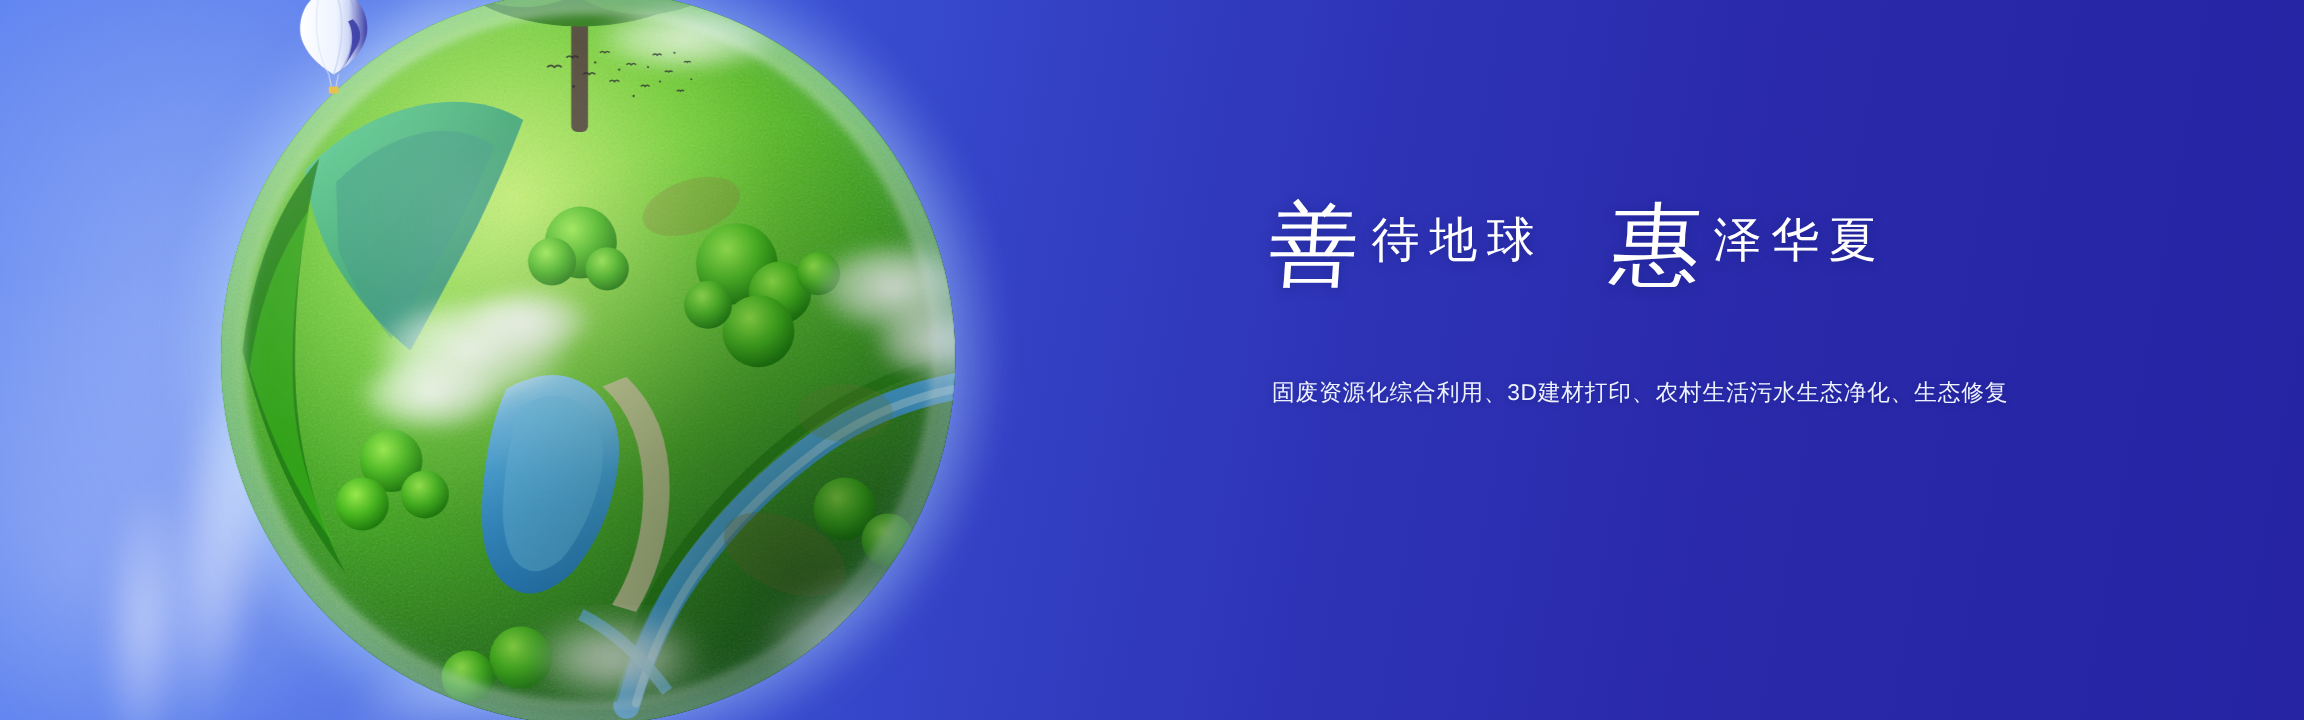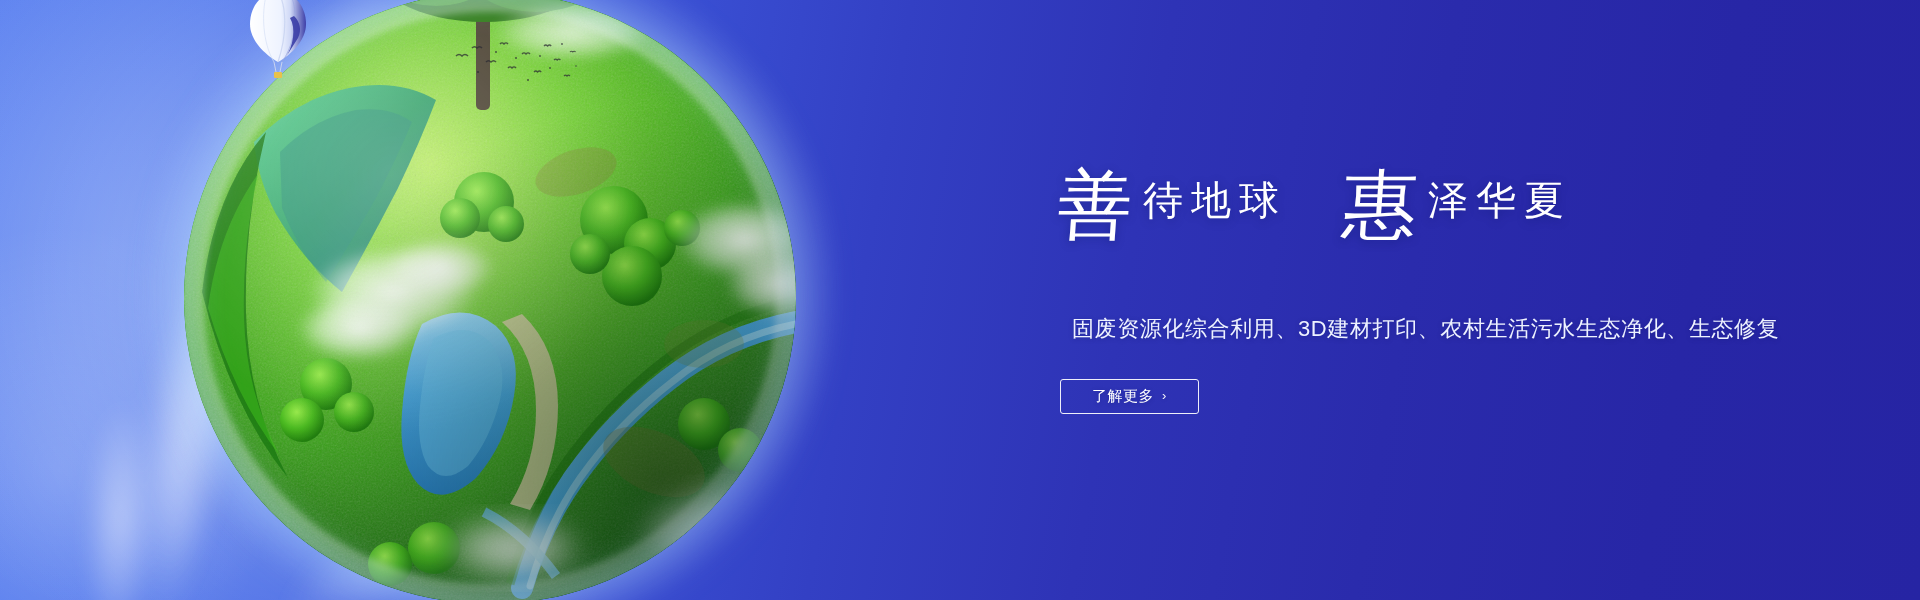--- a/index.html
+++ b/index.html
@@ -90,23 +90,22 @@
     letter-spacing:8px;margin-left:10px;
   }
   .hl-gap{display:inline-block;width:56px;}
   .tagline{
     position:absolute;left:2px;top:264px;white-space:nowrap;
     color:#ffffff;font-size:25px;letter-spacing:7.5px;font-weight:400;
     text-shadow:0 1px 6px rgba(10,20,90,.30);
   }
   .desc{
     position:absolute;left:2px;top:314px;white-space:nowrap;
-    color:#eef2ff;font-size:22px;letter-spacing:.6px;font-weight:400;
+    color:#eef2ff;font-size:19px;letter-spacing:.6px;font-weight:400;
     text-shadow:0 1px 5px rgba(10,20,90,.30);
-    margin-left:12px;
   }
   .cta{
     position:absolute;left:2px;top:379px;
     width:137px;height:33px;
     border:1px solid rgba(255,255,255,.92);
     border-radius:3px;background:transparent;
     color:#fff;font-size:15px;letter-spacing:.5px;
     display:flex;align-items:center;justify-content:center;gap:8px;
     cursor:pointer;text-shadow:0 1px 4px rgba(10,20,90,.30);
     font-family:"Liberation Sans","DejaVu Sans",sans-serif;
@@ -322,19 +321,15 @@
 
   <div class="content">
 
     <h1 class="headline">
       <span class="hl-big">善</span><span class="hl-sub">待地球</span><span class="hl-gap"></span><span class="hl-big">惠</span><span class="hl-sub">泽华夏</span>
     </h1>
 
 
     <div class="desc">固废资源化综合利用、3D建材打印、农村生活污水生态净化、生态修复</div>
 
-    <div class="cta">
-      <span>了解更多</span>
-      <span class="chev">›</span>
-    </div>
 
   </div>
 </div>
 
 </body></html>

